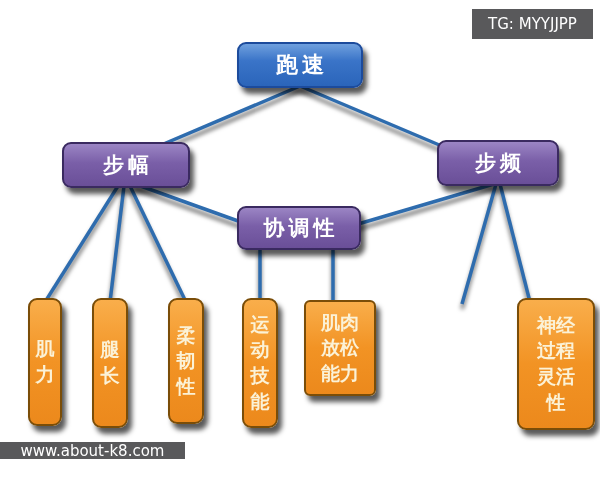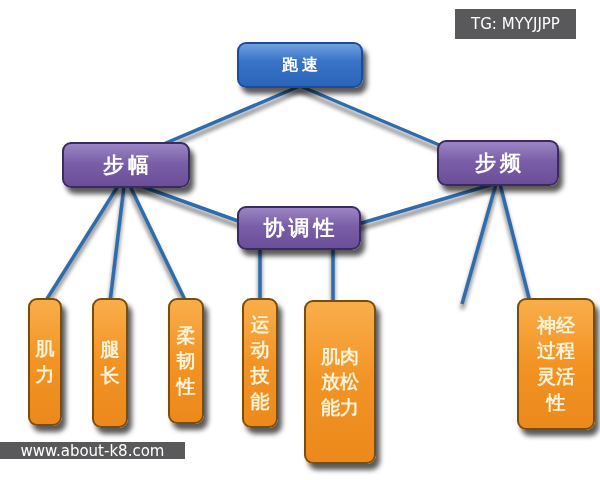--- a/index.html
+++ b/index.html
@@ -35,21 +35,21 @@
     box-sizing: border-box;
   }
   .box .label {
     white-space: pre-line;
     line-height: 1.35;
   }
   .blue {
     background: linear-gradient(180deg, #6FA0DE 0%, #3A74C8 40%, #2B65BA 100%);
     border: 2px solid #1C4B9C;
     color: #ffffff;
-    font-size: 16px;
+    font-size: 22px;
     letter-spacing: 4px;
     text-indent: 4px;
   }
   .purple {
     background: linear-gradient(180deg, #9B85C4 0%, #7A5FA8 45%, #6A4F98 100%);
     border: 2px solid #3A2A60;
     color: #ffffff;
     font-size: 21px;
     letter-spacing: 4px;
     text-indent: 4px;
@@ -63,21 +63,21 @@
   .watermark {
     position: absolute;
     z-index: 3;
     background: #59595B;
     color: #ffffff;
     display: flex;
     align-items: center;
     justify-content: center;
     font-size: 15px;
   }
-  .badge { left: 455px; top: 9px; width: 121px; height: 30px; }
+  .badge { left: 472px; top: 9px; width: 121px; height: 30px; }
   .sitebar { left: 0px; top: 442px; width: 185px; height: 17px; }
 </style>
 </head>
 <body>
 
 <div class="canvas">
 
   <svg class="edges" viewBox="0 0 600 480" aria-hidden="true">
     <line x1="300" y1="86" x2="126" y2="160"></line>
     <line x1="300" y1="86" x2="470" y2="158"></line>
@@ -124,21 +124,21 @@
 性</span>
   </div>
 
   <div class="box orange" style="left:242px; top:298px; width:36px; height:130px;">
     <span class="label">运
 动
 技
 能</span>
   </div>
 
-  <div class="box orange" style="left:304px; top:300px; width:72px; height:164px;">
+  <div class="box orange" style="left:304px; top:300px; width:72px; height:96px;border-radius:6px;">
     <span class="label">肌肉
 放松
 能力</span>
   </div>
 
 
   <div class="box orange" style="left:517px; top:298px; width:78px; height:132px;">
     <span class="label">神经
 过程
 灵活

